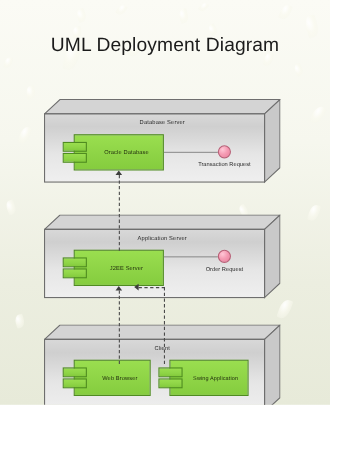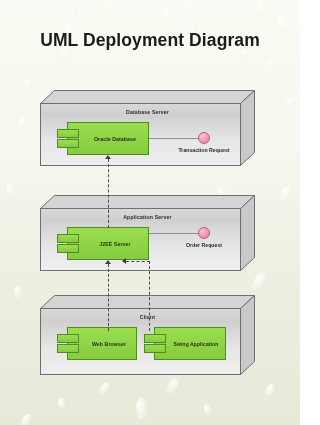--- a/index.html
+++ b/index.html
@@ -10,28 +10,27 @@
     width: 300px;
     height: 425px;
     overflow: hidden;
     font-family: "Liberation Sans", sans-serif;
   }
 
   
   #canvas {
     position: relative;
     width: 300px;
-    height: 425px;
+    height: 368px;
     background: linear-gradient(to bottom,
                 #fbfbf5 0%,
                 #f6f7ee 35%,
                 #eceee0 70%,
                 #e7ead9 100%);
     overflow: hidden;
-    font-weight: bold;
   }
 
   
   .petal {
     position: absolute;
     background: radial-gradient(ellipse at 35% 30%,
                 rgba(255,255,255,0.95) 0%,
                 rgba(250,250,240,0.70) 45%,
                 rgba(236,238,224,0.22) 100%);
     border-radius: 60% 10% 60% 10% / 60% 10% 60% 10%;

